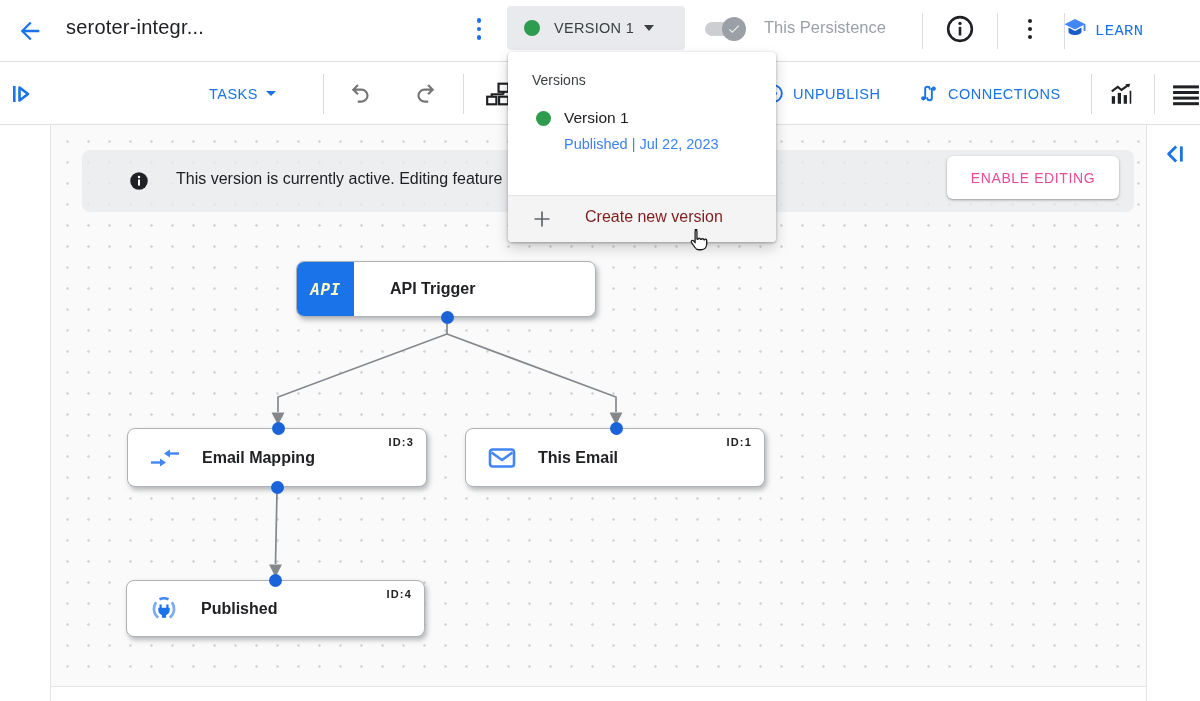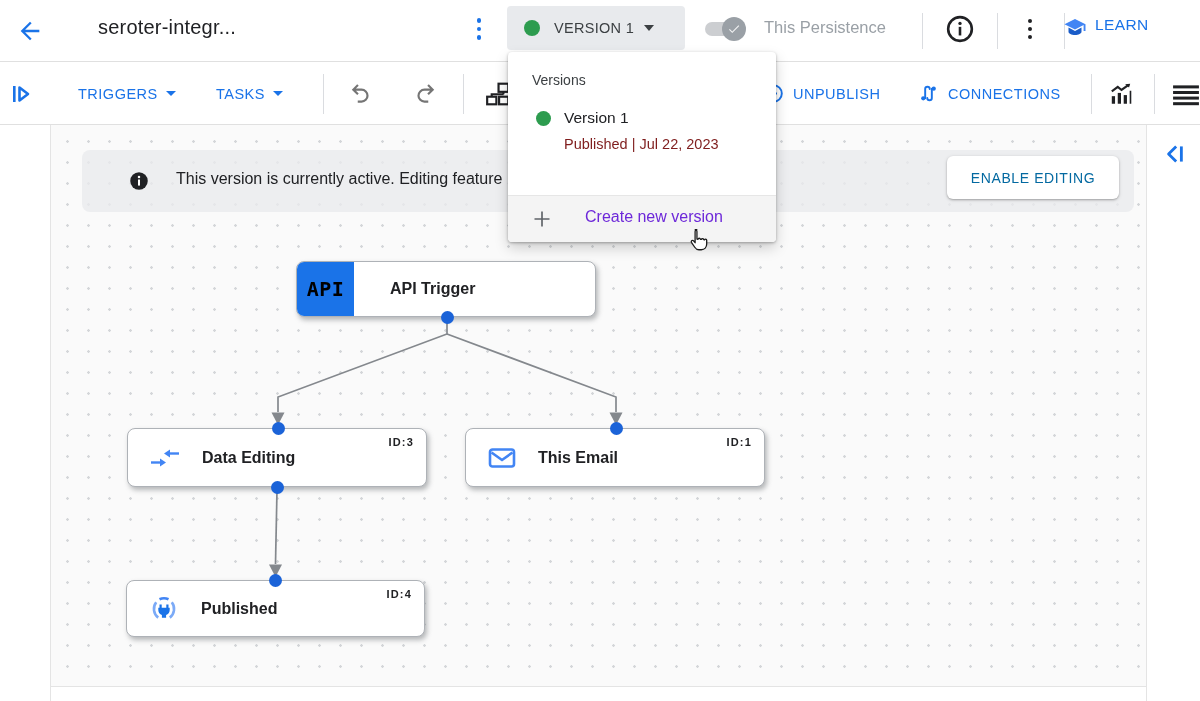--- a/index.html
+++ b/index.html
@@ -3,37 +3,37 @@
 <meta charset="utf-8">
 <style>
   * { margin:0; padding:0; box-sizing:border-box; }
   html,body { width:1200px; height:701px; overflow:hidden; }
   body { font-family:"Liberation Sans","DejaVu Sans",sans-serif; background:#fff; position:relative; }
   .page { position:absolute; inset:0; width:1200px; height:701px; background:#fff; }
 
   
   .topbar { position:absolute; left:0; top:0; width:1200px; height:62px; background:#fff; border-bottom:1px solid #e0e0e0; z-index:20; }
   .back-btn { position:absolute; left:16px; top:17px; width:28px; height:28px; cursor:pointer; }
-  .app-title { position:absolute; left:66px; top:16px; font-size:20px; font-weight:500; color:#202124; letter-spacing:.2px;margin-left:32px; }
+  .app-title { position:absolute; left:66px; top:16px; font-size:20px; font-weight:500; color:#202124; letter-spacing:.2px; }
   .kebab-blue { position:absolute; left:470px; top:14px; width:18px; height:34px; }
   .kebab-blue i, .kebab-black i { display:block; width:4.5px; height:4.5px; border-radius:50%; margin:4px auto; }
   .kebab-blue i { background:#1a73e8; }
   .version-btn { position:absolute; left:507px; top:6px; width:178px; height:44px; background:#e8eaed; border-radius:4px; display:flex; align-items:center; cursor:pointer; }
   .green-dot { width:16px; height:16px; border-radius:50%; background:#2d9c4f; margin-left:17px; }
   .version-btn-label { margin-left:14px; font-size:14.5px; font-weight:500; color:#3c4043; letter-spacing:.3px; }
   .caret-down { width:0; height:0; border-left:5.5px solid transparent; border-right:5.5px solid transparent; border-top:6px solid #3c4043; margin-left:10px; }
   .toggle { position:absolute; left:705px; top:21px; width:50px; height:16px; }
   .toggle-track { position:absolute; left:0; top:1px; width:38px; height:14px; border-radius:7px; background:#ccced1; }
   .toggle-knob { position:absolute; left:17px; top:-4px; width:24px; height:24px; border-radius:50%; background:#9aa0a6; display:flex; align-items:center; justify-content:center; }
   .dp-label { position:absolute; left:764px; top:18px; font-size:16.5px; color:#9aa0a6; }
   .tb-divider { position:absolute; top:13px; width:1px; height:36px; background:#dadce0; }
   .info-btn { position:absolute; left:946px; top:15px; width:28px; height:28px; cursor:pointer; }
   .kebab-black { position:absolute; left:1022px; top:15px; width:16px; height:34px; cursor:pointer; }
   .kebab-black i { background:#202124; width:4px; height:4px; }
-  .learn-btn { position:absolute; left:1063px; top:16px; display:flex; align-items:flex-start; cursor:pointer; }
+  .learn-btn { position:absolute; left:1063px; top:16px; display:flex; align-items:flex-end; cursor:pointer;font-family:Liberation Mono, monospace; }
   .learn-label { margin-left:8px; font-size:15.5px; font-weight:500; color:#1a73e8; letter-spacing:.4px; }
 
   
   .toolbar { position:absolute; left:0; top:62px; width:1200px; height:63px; background:#fff; border-bottom:1px solid #e0e0e0; z-index:10; }
   .tool-item { position:absolute; top:0; height:63px; display:flex; align-items:center; cursor:pointer; }
   .tool-label { font-size:14.5px; font-weight:500; color:#1a73e8; letter-spacing:.5px; }
   .caret-blue { width:0; height:0; border-left:5px solid transparent; border-right:5px solid transparent; border-top:5.5px solid #1a73e8; margin-left:8px; }
   .tl-divider { position:absolute; top:12px; width:1px; height:40px; background:#dadce0; }
 
   
@@ -44,45 +44,45 @@
             border-bottom:1px solid #e4e4e4; overflow:hidden; }
   .right-strip { position:absolute; left:1146px; top:0; width:54px; height:576px; background:#fff; border-left:1px solid #e4e4e4; z-index:5; }
   .collapse-right { position:absolute; left:14px; top:16px; width:26px; height:26px; cursor:pointer; }
 
   
   .banner { position:absolute; left:31px; top:25px; width:1052px; height:62px; background:rgba(233,234,237,.78); border-radius:8px; z-index:2; }
   .banner-info { position:absolute; left:47px; top:21px; width:20px; height:20px; }
   .banner-msg { position:absolute; left:94px; top:20px; font-size:16px; color:#202124; white-space:nowrap; }
   .enable-editing { position:absolute; left:865px; top:6px; width:172px; height:43px; background:#fff; border-radius:6px;
                     box-shadow:0 1px 2px rgba(0,0,0,.25), 0 1px 4px rgba(0,0,0,.12); display:flex; align-items:center; justify-content:center; cursor:pointer; }
-  .enable-editing span { font-size:14px; font-weight:500; color:#0369a1; letter-spacing:.6px; }
+  .enable-editing span { font-size:14px; font-weight:500; color:#ec4899; letter-spacing:.6px; }
 
   
   .edges { position:absolute; left:0; top:0; width:1095px; height:562px; z-index:3; pointer-events:none; }
 
   
   .node { position:absolute; background:#fff; border:1px solid #aeb2b7; border-radius:8px;
           box-shadow:2px 3px 5px rgba(95,99,104,.45); display:flex; align-items:center; z-index:4; cursor:pointer; }
   .node-title { font-size:16px; font-weight:700; color:#202124; }
   .node-id { position:absolute; top:7px; right:12px; font-size:11px; font-weight:700; color:#202124; letter-spacing:1.2px;margin-left:24px; }
   .api-chip { width:57px; height:100%; background:#1a73e8; border-radius:7px 0 0 7px; display:flex; align-items:center; justify-content:center; }
-  .api-chip span { color:#000000; font-family:"DejaVu Sans Mono","Liberation Mono",monospace; font-weight:700; font-size:20px; letter-spacing:.5px; }
+  .api-chip span { color:#fef9c3; font-family:"DejaVu Sans Mono","Liberation Mono",monospace; font-weight:700; font-size:16px; letter-spacing:.5px;font-style:italic; }
   .node-icon { margin-left:22px; margin-right:22px; display:flex; align-items:center; justify-content:center; }
   .conn-dot { position:absolute; width:13px; height:13px; border-radius:50%; background:#1b63d8; z-index:6; }
 
   
   .version-menu { position:absolute; left:508px; top:52px; width:268px; height:190px; background:#fff; border-radius:4px;
                   box-shadow:0 1px 3px rgba(0,0,0,.3), 0 6px 14px rgba(0,0,0,.18); z-index:50; }
   .vm-header { position:absolute; left:24px; top:20px; font-size:14px; font-weight:500; color:#3c4043; }
   .vm-dot { position:absolute; left:28px; top:59px; width:15px; height:15px; border-radius:50%; background:#2d9c4f; }
   .vm-name { position:absolute; left:56px; top:57px; font-size:15.5px; color:#202124; }
-  .vm-status { position:absolute; left:56px; top:84px; font-size:14.5px; color:#7f1d1d; }
+  .vm-status { position:absolute; left:56px; top:84px; font-size:14.5px; color:#3b82f6; }
   .vm-footer { position:absolute; left:0; top:143px; width:268px; height:47px; background:#f4f4f4; border-top:1px solid #e6e6e6; border-radius:0 0 4px 4px; cursor:pointer; }
   .vm-plus { position:absolute; left:24px; top:13px; width:20px; height:20px; }
-  .vm-create { position:absolute; left:77px; top:12px; font-size:16px; color:#6d28d9; }
+  .vm-create { position:absolute; left:77px; top:12px; font-size:16px; color:#7f1d1d; }
 
   .cursor-hand { position:absolute; left:686px; top:227px; width:26px; height:26px; z-index:60; pointer-events:none; }
 </style>
 </head>
 <body>
 
 <div class="page">
 
   <header class="topbar">
     <svg class="back-btn" viewBox="0 0 24 24">
@@ -135,25 +135,21 @@
   </header>
 
   <div class="toolbar">
     <div class="tool-item" style="left:10px">
       <svg width="24" height="24" viewBox="0 0 24 24">
         <rect x="3" y="4" width="2.6" height="16" fill="#1a73e8"></rect>
         <path d="M9.5 5.5 18 12l-8.5 6.5z" fill="none" stroke="#1a73e8" stroke-width="2.6" stroke-linejoin="round"></path>
       </svg>
     </div>
 
-    <div class="tool-item" style="left:78px">
-      <span class="tool-label">TRIGGERS</span>
-      <span class="caret-blue"></span>
-    </div>
-    <div class="tool-item" style="left:216px">
+    <div class="tool-item" style="left:209px">
       <span class="tool-label">TASKS</span>
       <span class="caret-blue"></span>
     </div>
 
     <span class="tl-divider" style="left:323px"></span>
 
     <div class="tool-item" style="left:348px">
       <svg width="26" height="26" viewBox="0 0 24 24">
         <path d="M12.5 8H7.3l2.6-2.6L8.5 4 3.5 9l5 5 1.4-1.4L7.3 10h5.2a4.5 4.5 0 0 1 0 9H9v2h3.5a6.5 6.5 0 0 0 0-13z" fill="#757575" transform="translate(0,-1)"></path>
       </svg>
@@ -267,21 +263,21 @@
         <span class="node-icon">
           <svg width="30" height="22" viewBox="0 0 30 22">
             <g stroke="#4285f4" stroke-width="2.4" fill="none">
               <path d="M1 15.5 h9"></path>
               <path d="M29 6.5 h-9"></path>
             </g>
             <path d="M10 11.5 l6 4 -6 4 z" fill="#4285f4"></path>
             <path d="M20 2.5 l-6 4 6 4 z" fill="#4285f4"></path>
           </svg>
         </span>
-        <span class="node-title">Data Editing</span>
+        <span class="node-title">Email Mapping</span>
         <span class="node-id">ID:3</span>
       </div>
 
       <div class="node" style="left:414px; top:303px; width:300px; height:59px;">
         <span class="node-icon">
           <svg width="28" height="22" viewBox="0 0 28 22">
             <rect x="2" y="2.5" width="24" height="17" rx="2.5" fill="none" stroke="#4285f4" stroke-width="2.6"></rect>
             <path d="M3.5 5.5 14 13 24.5 5.5" fill="none" stroke="#4285f4" stroke-width="2.6"></path>
           </svg>
         </span>

